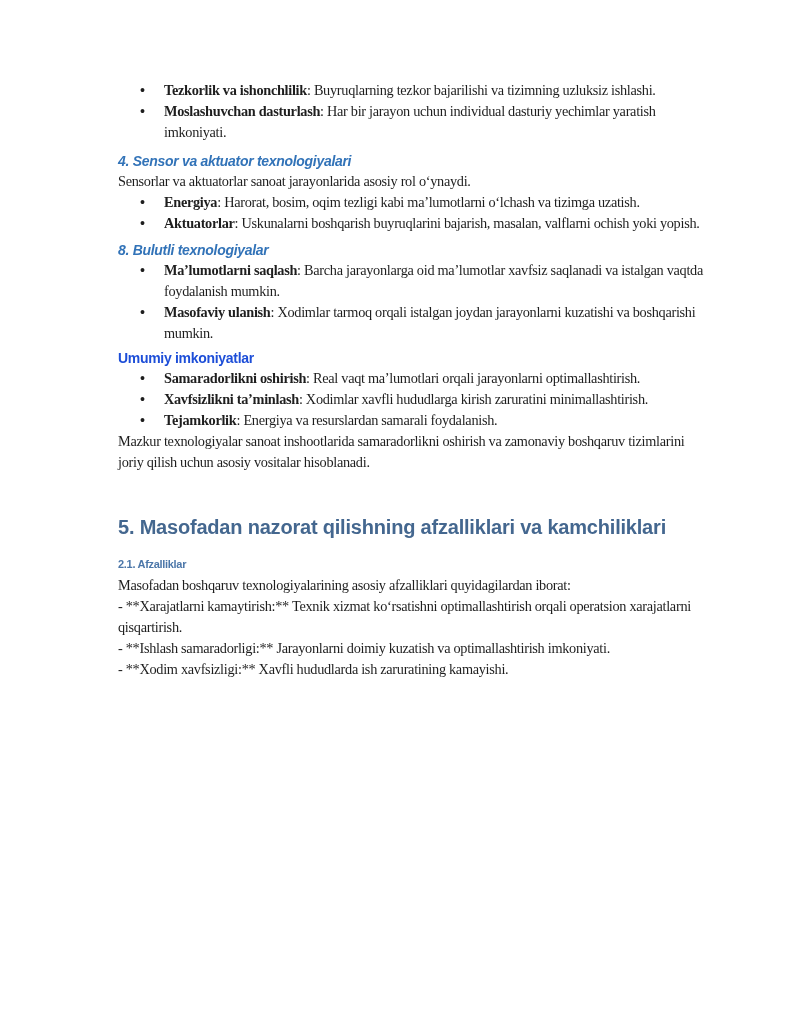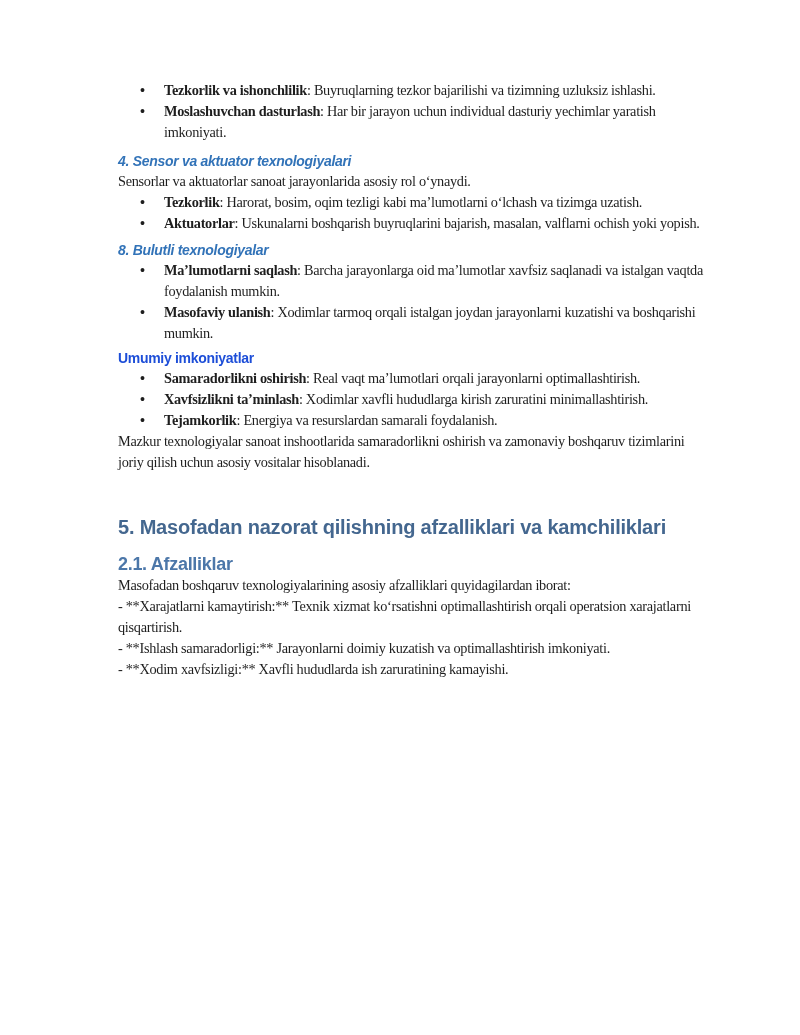--- a/index.html
+++ b/index.html
@@ -54,21 +54,21 @@
     font-weight: bold;
     font-size: 20px;
     line-height: 26px;
     color: #44678F;
     letter-spacing: -0.2px;
     margin: 0;
   }
   .h-sub {
     font-family: "Liberation Sans", sans-serif;
     font-weight: bold;
-    font-size: 18px;
+    font-size: 11px;
     line-height: 20px;
     color: #4C77A9;
     margin: 0;
   }
   .advantage-line { margin: 0; }
   
   .m-list1      { margin-top: 6px; }
   .m-h4         { margin-top: 8px; }
   .m-para1      { margin-top: 22px; }
   .m-list2      { margin-top: 11px; }
@@ -90,21 +90,21 @@
   <ul class="doc-list m-list1">
     <li><span class="term">Tezkorlik va ishonchlilik</span><span>: Buyruqlarning tezkor bajarilishi va tizimning uzluksiz ishlashi.</span></li>
     <li><span class="term">Moslashuvchan dasturlash</span><span>: Har bir jarayon uchun individual dasturiy yechimlar yaratish imkoniyati.</span></li>
   </ul>
 
   <h3 class="h-italic m-h4">4. Sensor va aktuator texnologiyalari</h3>
 
   <p class="body-para m-para1">Sensorlar va aktuatorlar sanoat jarayonlarida asosiy rol oʻynaydi.</p>
 
   <ul class="doc-list m-list2">
-    <li><span class="term">Tezkorlik</span><span>: Harorat, bosim, oqim tezligi kabi ma’lumotlarni oʻlchash va tizimga uzatish.</span></li>
+    <li><span class="term">Energiya</span><span>: Harorat, bosim, oqim tezligi kabi ma’lumotlarni oʻlchash va tizimga uzatish.</span></li>
     <li><span class="term">Aktuatorlar</span><span>: Uskunalarni boshqarish buyruqlarini bajarish, masalan, valflarni ochish yoki yopish.</span></li>
   </ul>
 
   <h3 class="h-italic m-h5">8. Bulutli texnologiyalar</h3>
 
 
   <ul class="doc-list m-list3">
     <li><span class="term">Ma’lumotlarni saqlash</span><span>: Barcha jarayonlarga oid ma’lumotlar xavfsiz saqlanadi va istalgan vaqtda foydalanish mumkin.</span></li>
     <li><span class="term">Masofaviy ulanish</span><span>: Xodimlar tarmoq orqali istalgan joydan jarayonlarni kuzatishi va boshqarishi mumkin.</span></li>
   </ul>

